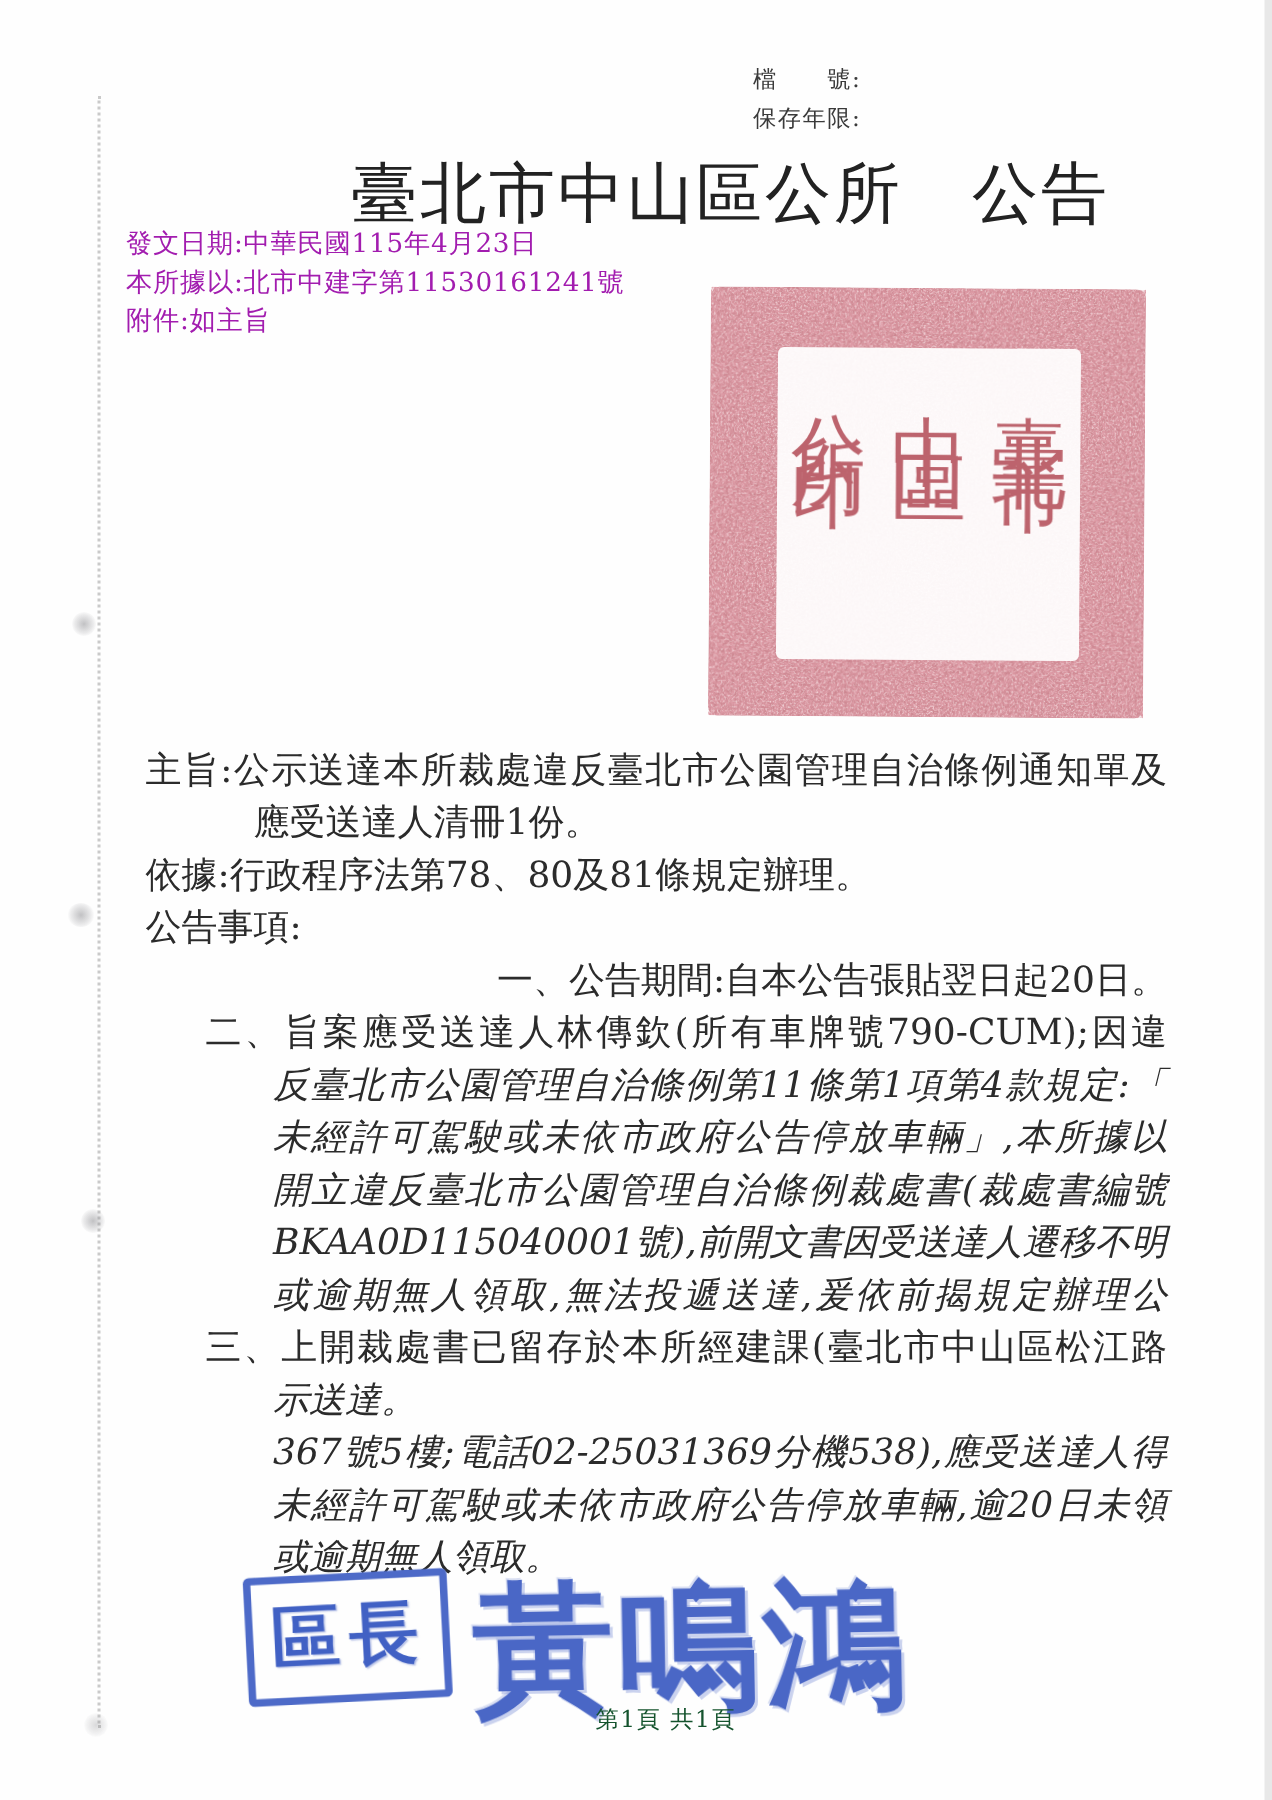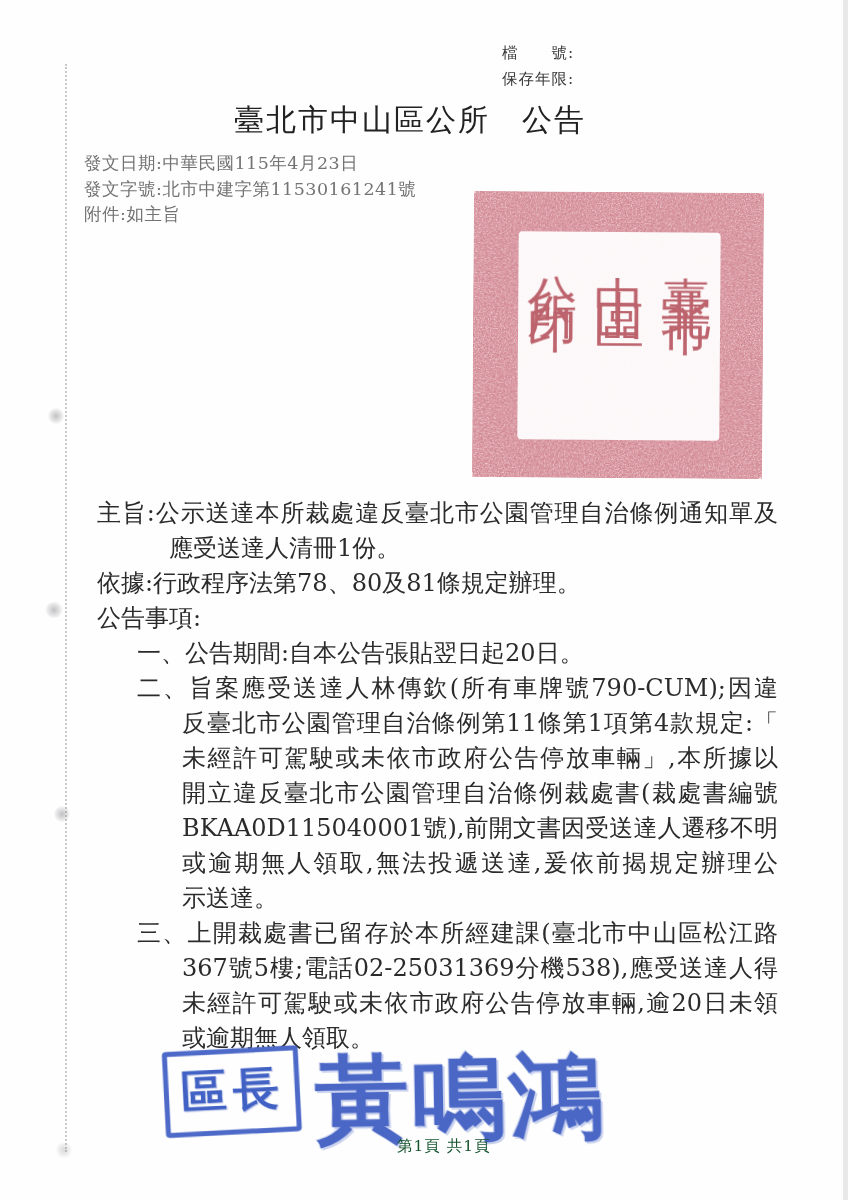--- a/index.html
+++ b/index.html
@@ -28,27 +28,27 @@
 
   
   .file-block{
     position:absolute;left:502px;top:40px;
     font-size:15.5px;line-height:26px;color:#3a3a3a;
     letter-spacing:1px;
   }
   
   .title{
     position:absolute;left:234px;top:100px;margin:0;
-    font-size:30px;font-weight:500;letter-spacing:2px;color:#222;
+    font-size:44px;font-weight:500;letter-spacing:2px;color:#222;
     white-space:nowrap;
   }
   
   .meta{
     position:absolute;left:84px;top:151px;
-    font-size:17.5px;line-height:25.5px;letter-spacing:.5px;color:#737373;
+    font-size:17.5px;line-height:25.5px;letter-spacing:.5px;color:#a21caf;
   }
   
   .seal{
     position:absolute;left:473px;top:192px;width:290px;height:286px;
     transform:rotate(.4deg);
   }
   .seal svg{position:absolute;left:0;top:0;}
   .seal-inner{
     position:absolute;left:45px;top:40px;width:202px;height:208px;
     display:flex;align-items:center;justify-content:center;
@@ -64,22 +64,22 @@
   .seal-text div{margin:0;}
 
   
   .doc{
     position:absolute;left:97px;top:496px;width:681px;
     font-size:24px;line-height:35px;color:#2b2b2b;
   }
   .ln{min-height:35px;}
   .j{text-align:justify;text-align-last:justify;}
   .i-label{padding-left:72px;}
-  .i-item{padding-left:40px;}
-  .i-cont{padding-left:85px;}
+  .i-item{padding-left:40px;text-align:right;}
+  .i-cont{padding-left:85px;font-style:italic;}
 
   
   .signature{
     position:absolute;left:164px;top:1036px;
     color:#4566c5;transform:rotate(-1deg);
     white-space:nowrap;filter:blur(.4px);
   }
   .sig-box{
     display:inline-block;vertical-align:28px;
     border:5px solid #4d6ac8;border-radius:4px;
@@ -115,21 +115,21 @@
 
   <div class="file-block">
     <div>檔　　號:</div>
     <div>保存年限:</div>
   </div>
 
   <h1 class="title">臺北市中山區公所　公告</h1>
 
   <div class="meta">
     <div>發文日期:中華民國115年4月23日</div>
-    <div>發文字號:北市中建字第11530161241號</div>
+    <div>本所據以:北市中建字第11530161241號</div>
     <div>附件:如主旨</div>
   </div>
 
   <div class="seal">
     <svg width="290" height="286" xmlns="http://www.w3.org/2000/svg">
       <defs>
         <filter id="speckle" x="0" y="0" width="100%" height="100%">
           <feTurbulence type="fractalNoise" baseFrequency="0.45" numOctaves="3" seed="7" result="n"></feTurbulence>
           <feColorMatrix in="n" type="matrix" values="0 0 0 0 0.72
                     0 0 0 0 0.33
@@ -163,22 +163,22 @@
     <div class="ln i-label">應受送達人清冊1份。</div>
     <div class="ln">依據:行政程序法第78、80及81條規定辦理。</div>
     <div class="ln">公告事項:</div>
     <div class="ln i-item">一、公告期間:自本公告張貼翌日起20日。</div>
     <div class="ln i-item j">二、旨案應受送達人林傳欽(所有車牌號790-CUM);因違</div>
     <div class="ln i-cont j">反臺北市公園管理自治條例第11條第1項第4款規定:「</div>
     <div class="ln i-cont j">未經許可駕駛或未依市政府公告停放車輛」,本所據以</div>
     <div class="ln i-cont j">開立違反臺北市公園管理自治條例裁處書(裁處書編號</div>
     <div class="ln i-cont j">BKAA0D115040001號),前開文書因受送達人遷移不明</div>
     <div class="ln i-cont j">或逾期無人領取,無法投遞送達,爰依前揭規定辦理公</div>
+    <div class="ln i-item j">三、上開裁處書已留存於本所經建課(臺北市中山區松江路</div>
     <div class="ln i-cont">示送達。</div>
-    <div class="ln i-item j">三、上開裁處書已留存於本所經建課(臺北市中山區松江路</div>
     <div class="ln i-cont j">367號5樓;電話02-25031369分機538),應受送達人得</div>
     <div class="ln i-cont j">未經許可駕駛或未依市政府公告停放車輛,逾20日未領</div>
     <div class="ln i-cont">或逾期無人領取。</div>
   </div>
 
   <div class="signature">
     <span class="sig-box">區長</span>
     <span class="sig-name">黃鳴鴻</span>
   </div>
 

